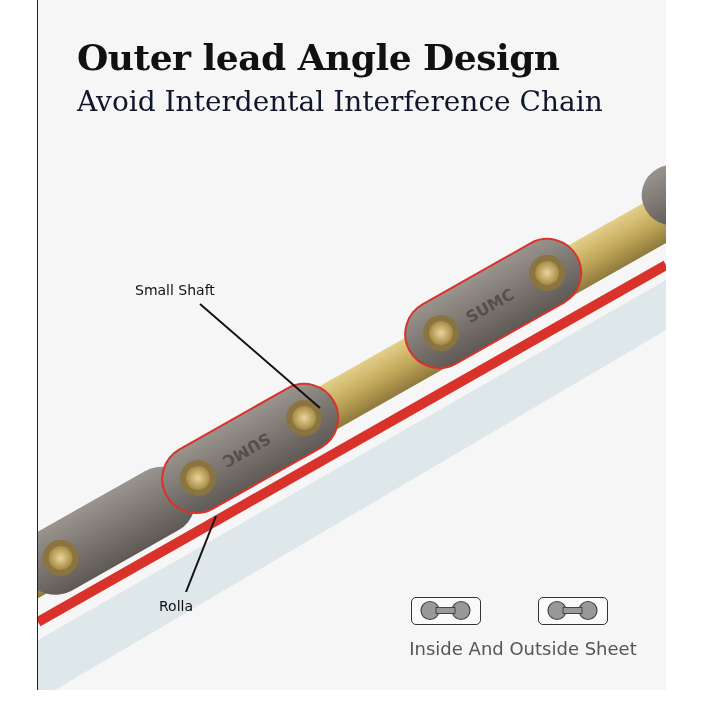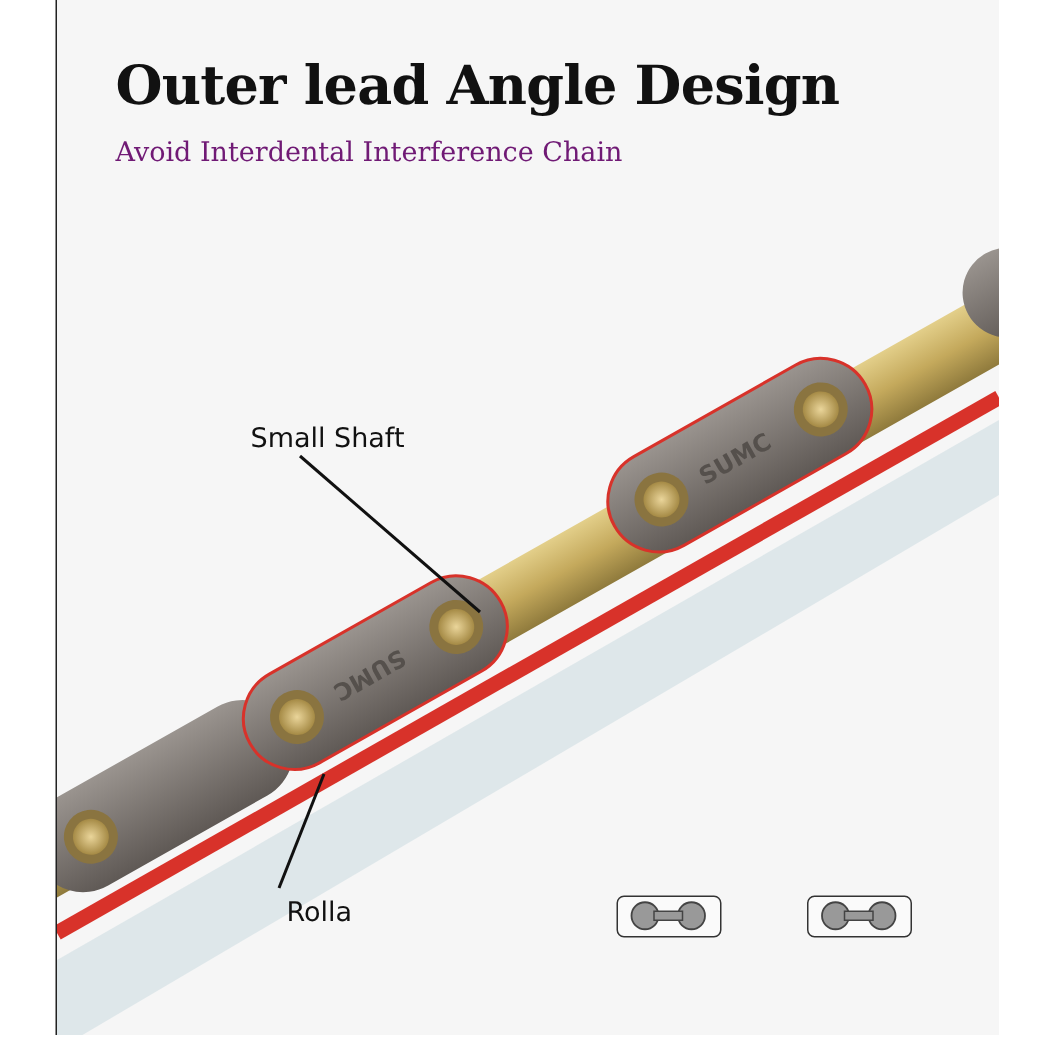--- a/index.html
+++ b/index.html
@@ -12,27 +12,27 @@
       position: absolute; left: 37px; top: 0; width: 628px; height: 690px;
       background: #f6f6f6; border-left: 1px solid #222; overflow: hidden;
     }
     .title {
       position: absolute; left: 39px; top: 36px;
       font-family: "DejaVu Serif", serif; font-weight: bold;
       font-size: 36px; color: #111; letter-spacing: -0.5px; white-space: nowrap;
     }
     .subtitle {
       position: absolute; left: 39px; top: 88px;
-      font-family: "DejaVu Serif", serif; font-size: 18px;
-      color: #701a75; line-height: 28px; white-space: nowrap;
+      font-family: "DejaVu Serif", serif; font-size: 28px;
+      color: #0f172a; line-height: 28px; white-space: nowrap;
     }
     .chain-svg { position: absolute; left: 0; top: 0; }
     .label {
       position: absolute; font-family: "DejaVu Sans", sans-serif;
-      font-size: 18px; color: #111; white-space: nowrap; margin-left: 32px;
+      font-size: 14px; color: #111; white-space: nowrap;
     }
     .diag-icon {
       position: absolute; width: 70px; height: 28px;
       border: 1.5px solid #333; border-radius: 5px; background: #fafafa;
       box-sizing: border-box;
     }
     .caption {
       position: absolute; left: 340px; top: 636px; width: 290px;
       text-align: center; font-size: 18px; color: #555; line-height: 26px;
     }
@@ -113,14 +113,15 @@
   </div>
   <div class="diag-icon" style="left:500px; top:597px;">
     <svg width="67" height="25" viewBox="0 0 67 25">
       <circle cx="18" cy="12.5" r="9" fill="#999" stroke="#444" stroke-width="1.2"></circle>
       <circle cx="49" cy="12.5" r="9" fill="#999" stroke="#444" stroke-width="1.2"></circle>
       <rect x="24" y="9.5" width="19" height="6" fill="#999" stroke="#444" stroke-width="1"></rect>
     </svg>
   </div>
 
   <div class="caption">
+    <div>Inside And Outside Sheet</div>
   </div>
 </div>
 
 </body></html>

